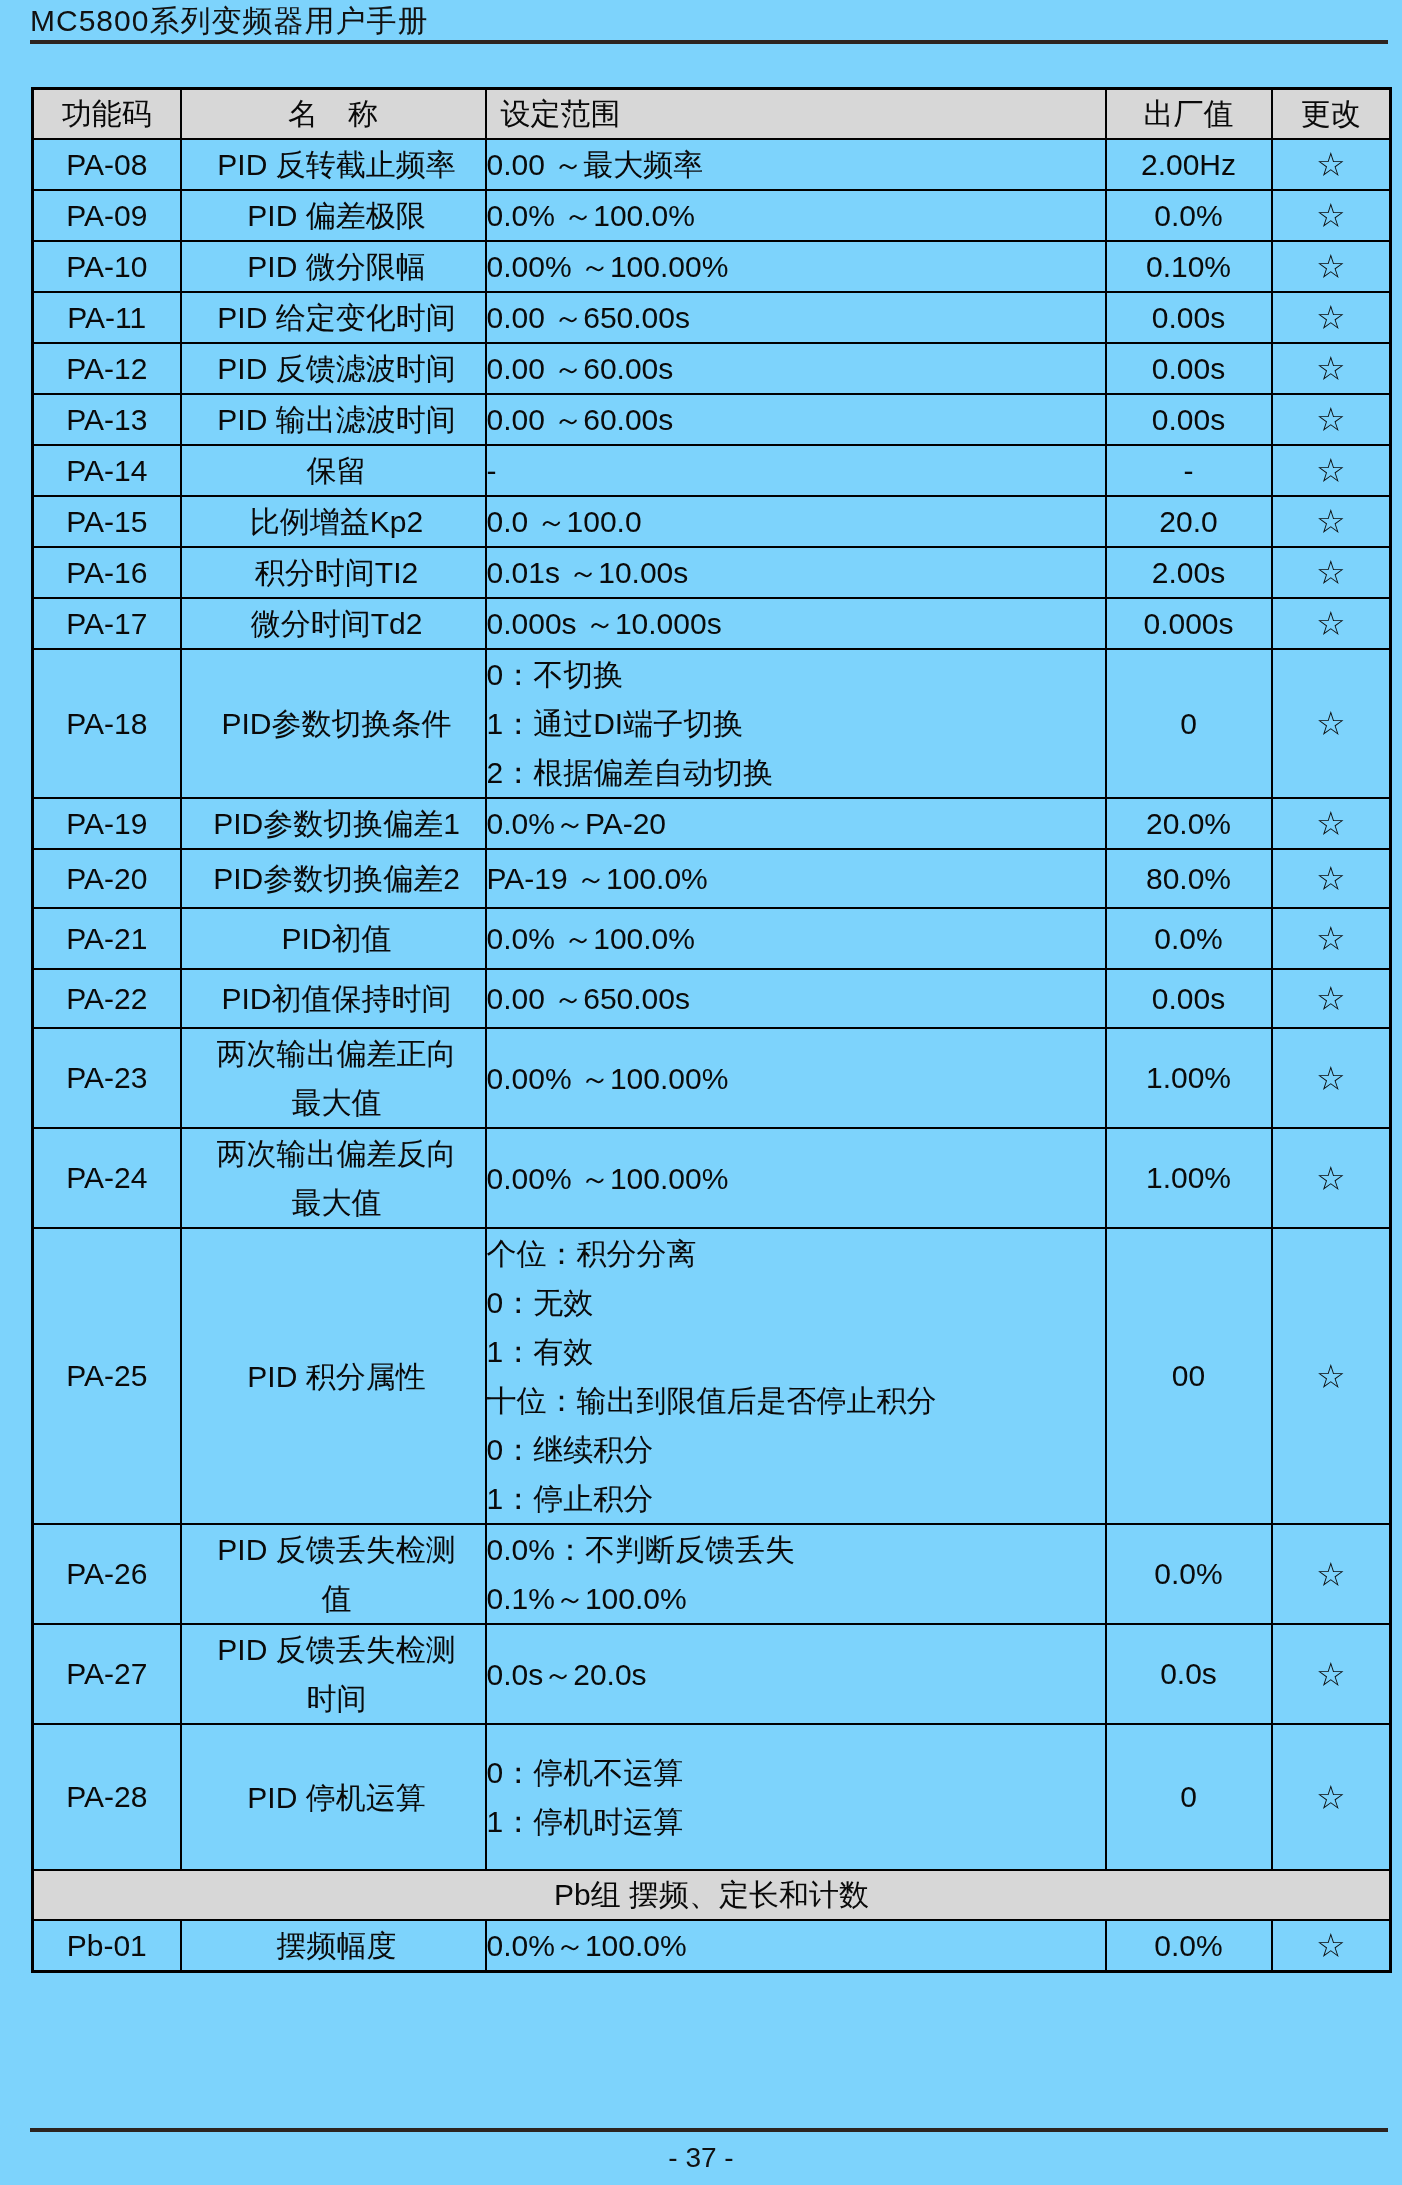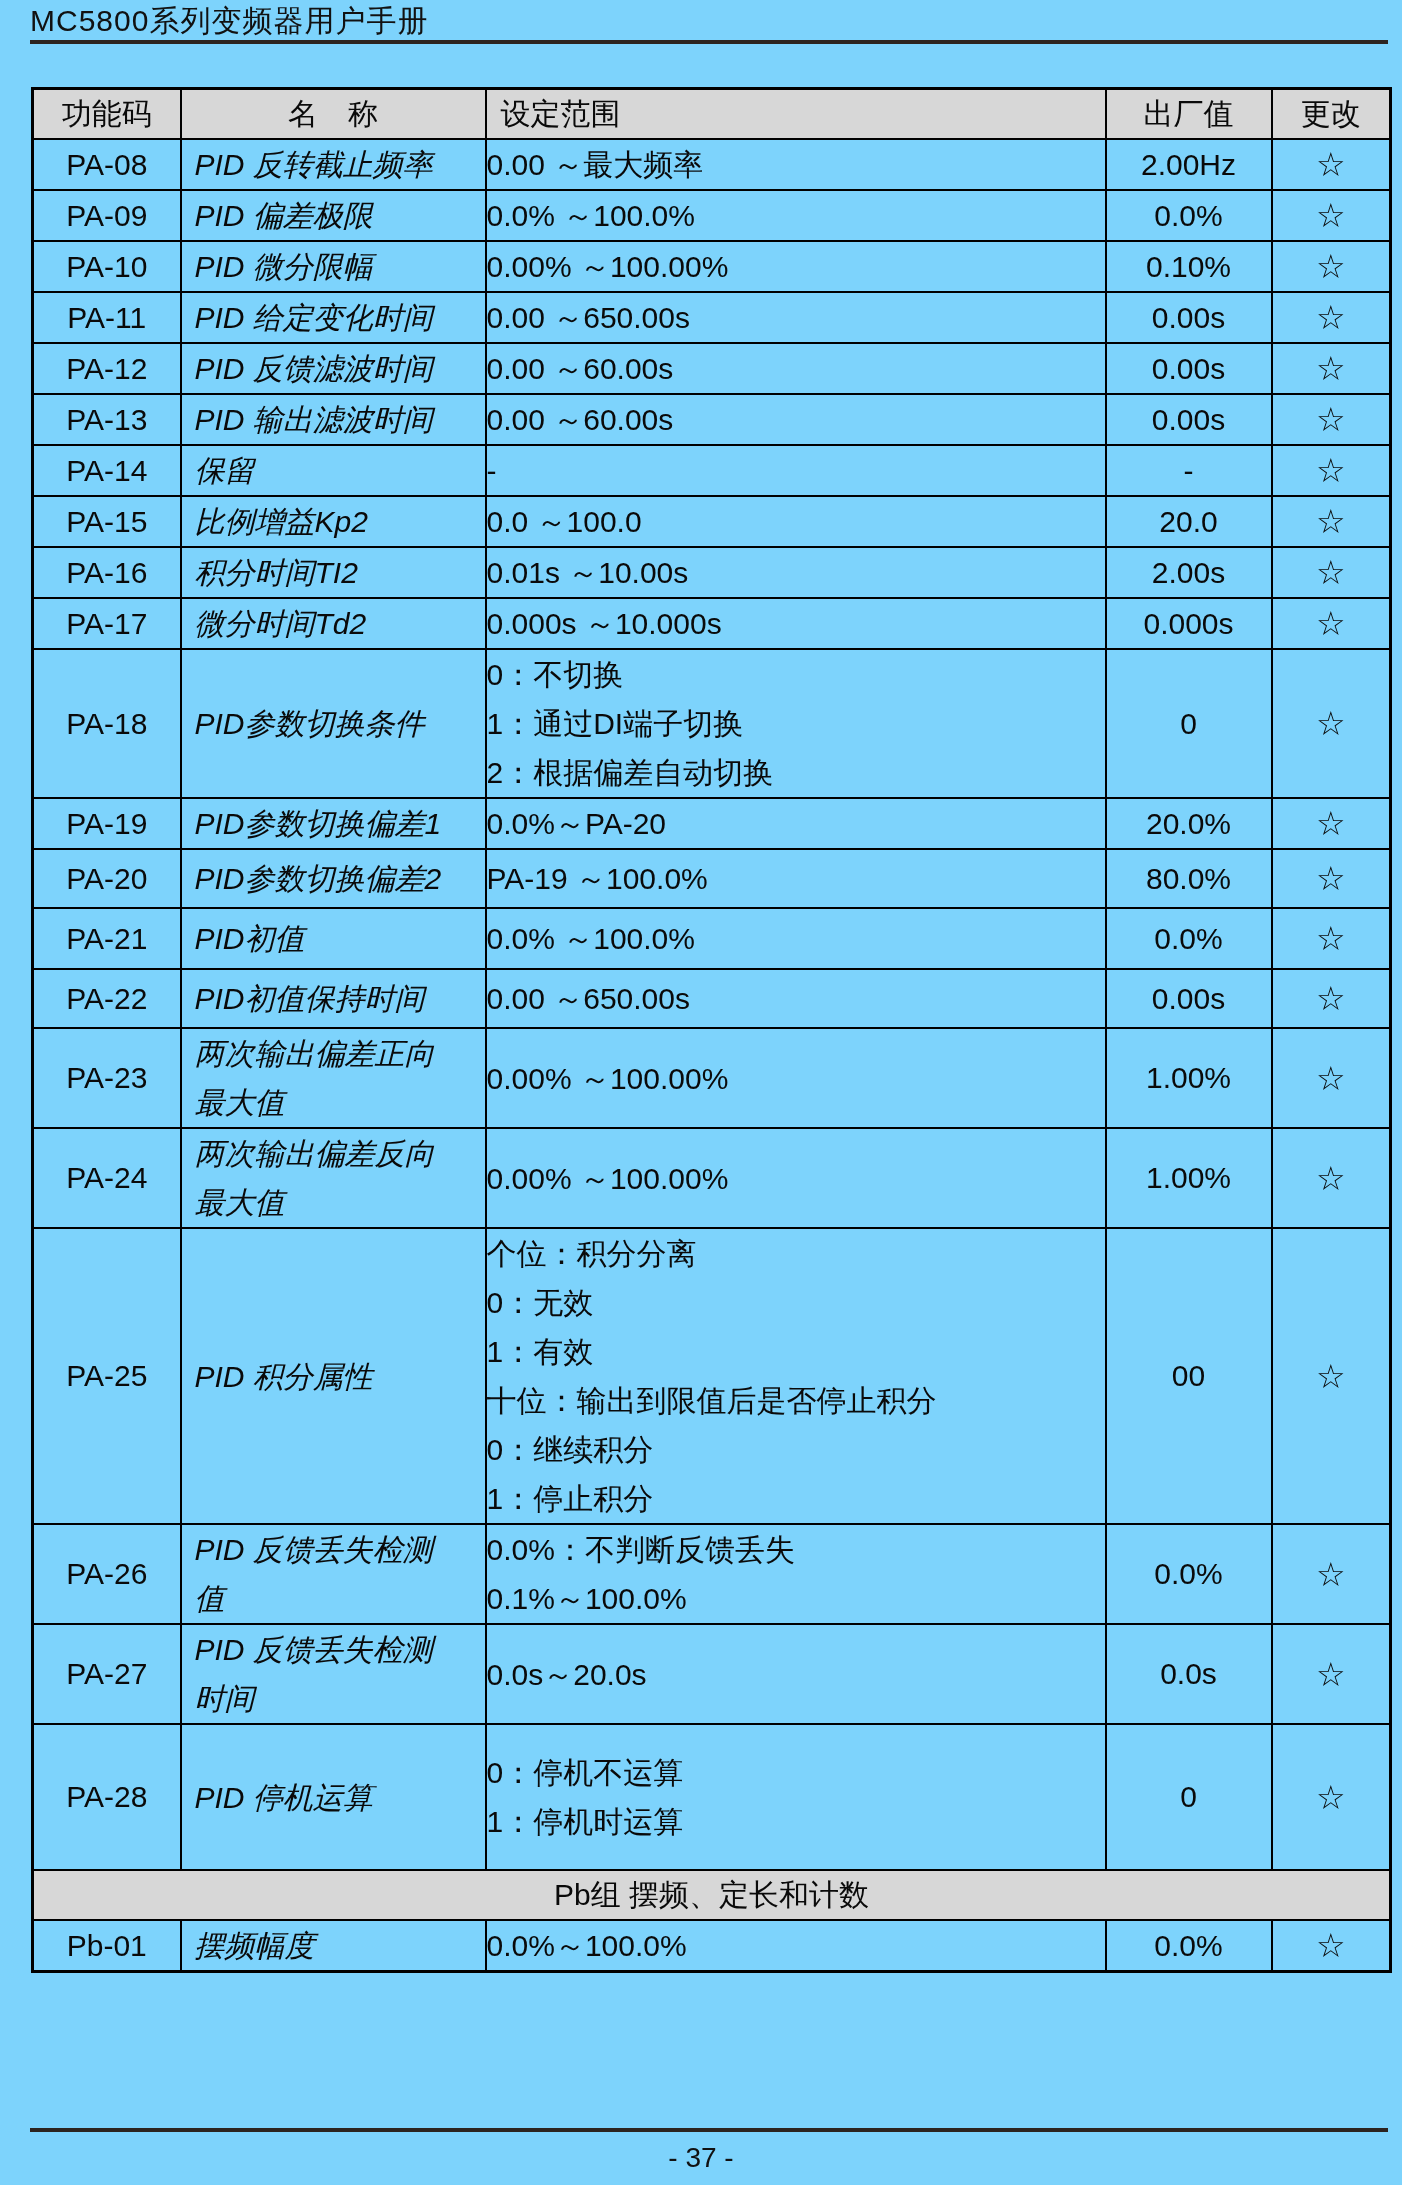--- a/index.html
+++ b/index.html
@@ -40,21 +40,21 @@
     background:#d7d7d7;
     height:48px;
   }
   .param th.h-code,.param th.h-default,.param th.h-change{}
   .param th.h-name{text-align:center;}
   .param th.h-range{text-align:left;padding-left:14px;}
 
   .param td{height:49px;}
   .param .line{line-height:49px;}
   td.code{text-align:center;border-radius:11px;}
-  td.name{text-align:left;padding-left:13px;padding-right:6px;font-style:italic;}
+  td.name{text-align:center;padding-left:13px;padding-right:6px;}
   td.range{text-align:left;padding-right:6px;}
   td.default{text-align:center;}
   td.change{text-align:center;font-size:33px;}
   td.section{
     background:#d7d7d7;text-align:center;height:48px;font-size:30px;
   }
 
   
   .footer-rule{
     position:absolute;left:30px;top:2128px;width:1358px;height:4px;

